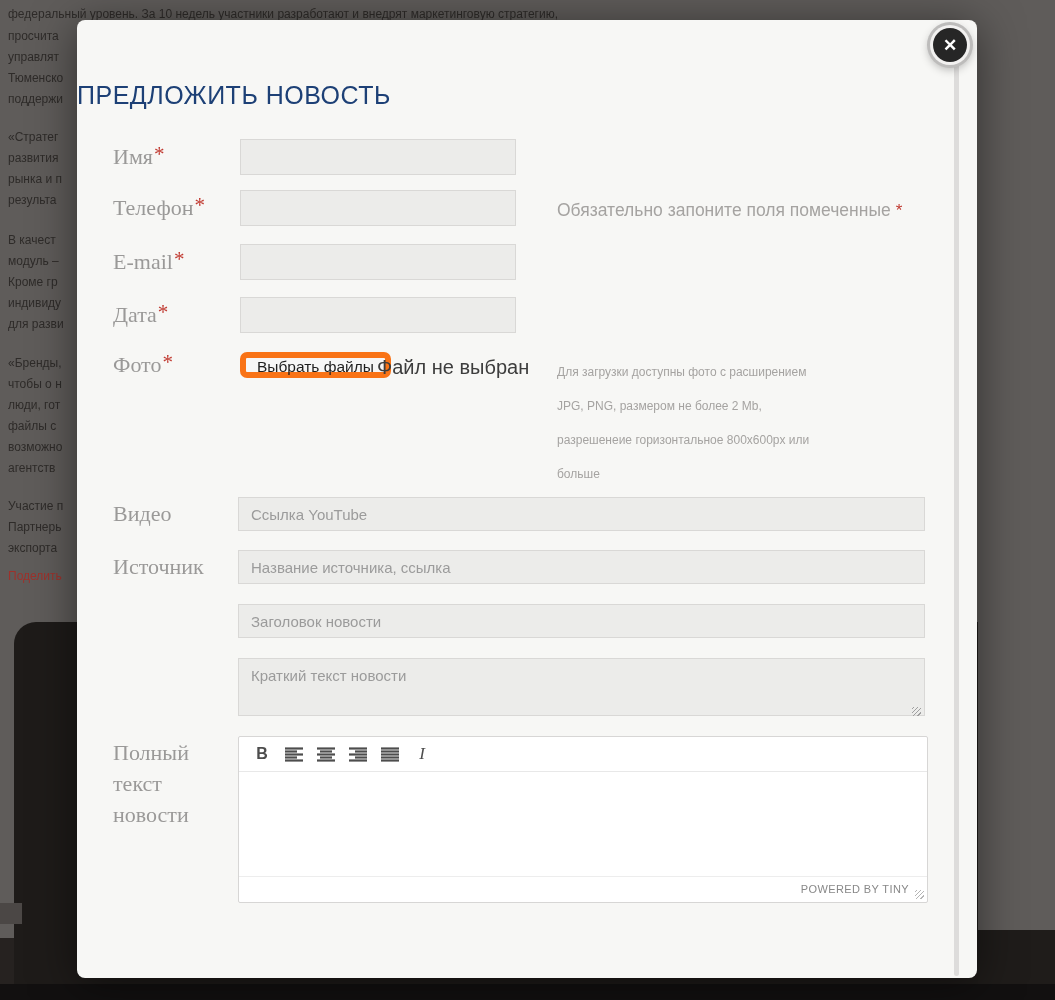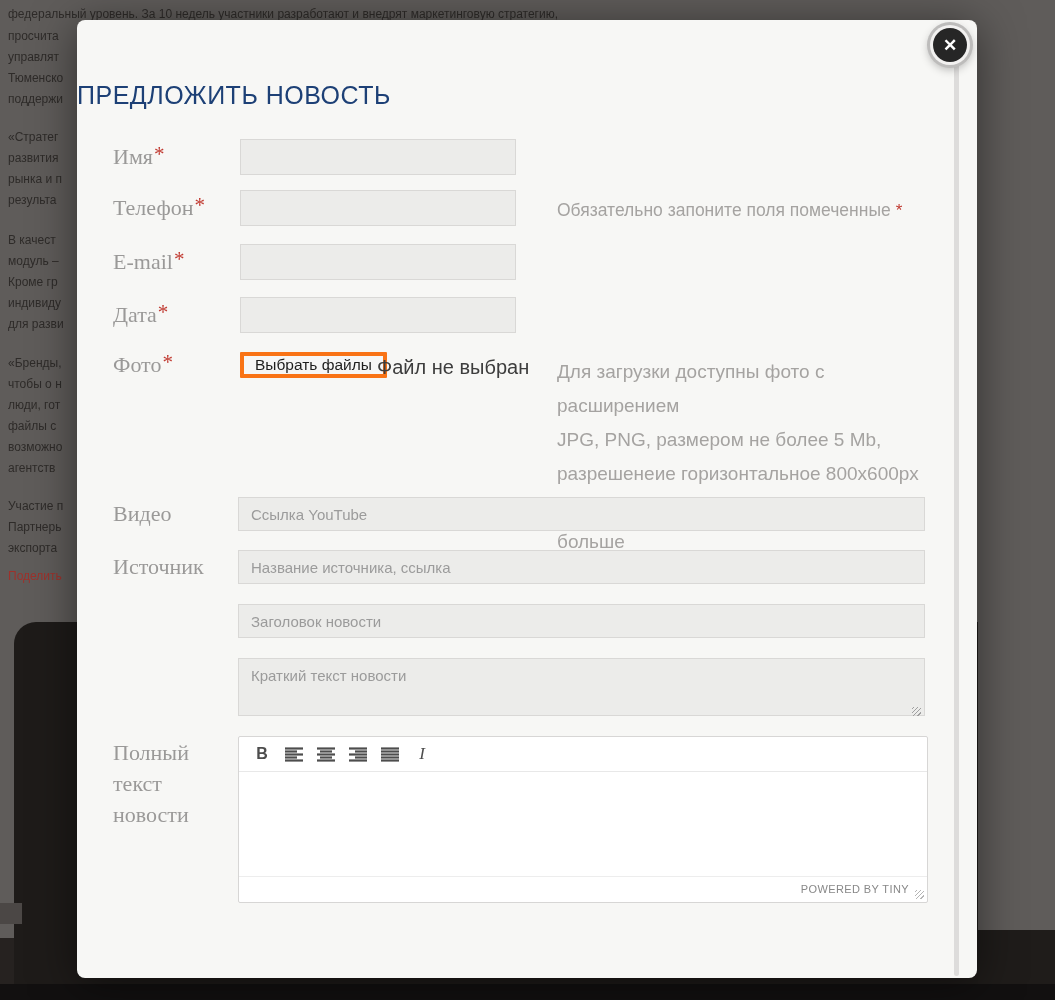--- a/index.html
+++ b/index.html
@@ -49,27 +49,27 @@
     font-family:"Liberation Sans",sans-serif;font-size:15px;color:#555;
     padding:0 12px;outline:none;
   }
   .in::placeholder,textarea.in::placeholder{color:#9b9b9b;opacity:1;}
   .in.short{left:163px;width:276px;height:36px;}
   .in.wide{left:161px;width:687px;height:34px;}
   textarea.in{resize:none;padding:8px 12px;line-height:18px;}
   .ta-grip{position:absolute;width:9px;height:9px;background:repeating-linear-gradient(-45deg,transparent 0 2px,#a0a0a0 2px 3px);}
   .file-btn{
     position:absolute;left:163px;top:332px;height:26px;padding:0 11px;
-    background:#f6f6f6;border:4px solid #f97316;border-radius:1px;
+    background:#f6f6f6;border:6px solid #f97316;border-radius:7px;
     font-family:"Liberation Sans",sans-serif;font-size:15.5px;color:#1e1e1e;cursor:pointer;
   }
   .no-file{position:absolute;left:300px;top:336px;font-size:20px;color:#3d3d3d;}
   .note{position:absolute;left:480px;top:180px;font-size:17.5px;color:#a5a3a1;}
   .note .req2{color:#c13b32;font-size:17px;margin-left:5px;}
-  .photo-hint{position:absolute;left:480px;top:335px;width:370px;font-size:19px;color:#a5a3a1;line-height:34px;}
+  .photo-hint{position:absolute;left:480px;top:335px;width:370px;font-size:12px;color:#a5a3a1;line-height:34px;}
 
   
   .editor{position:absolute;left:161px;top:716px;width:690px;height:167px;background:#fff;border:1px solid #d7d6d5;border-radius:2px;box-sizing:border-box;}
   .toolbar{height:34px;border-bottom:1px solid #e8e8e8;display:flex;align-items:center;padding-left:10px;gap:6px;}
   .tbtn{background:none;border:none;width:26px;height:26px;display:flex;align-items:center;justify-content:center;cursor:pointer;padding:0;color:#4d4d4d;}
   .tbtn.bold{font-size:16px;font-weight:bold;font-family:"Liberation Sans",sans-serif;}
   .tbtn.italic{font-size:17px;font-style:italic;font-family:"Liberation Serif",serif;}
   .status{position:absolute;left:0;bottom:0;width:100%;height:26px;border-top:1px solid #ededed;box-sizing:border-box;}
   .tiny{position:absolute;right:18px;top:6px;font-size:11px;color:#888;letter-spacing:.4px;text-decoration:none;cursor:pointer;}
   .tiny-grip{position:absolute;right:3px;bottom:3px;width:9px;height:9px;background:repeating-linear-gradient(-45deg,transparent 0 2px,#b5b5b5 2px 3px);}
@@ -150,21 +150,21 @@
 
   <div class="lbl" style="top:327px;height:36px">
     <span>Фото</span>
       <span class="req">*</span>
   </div>
   <button class="file-btn">Выбрать файлы</button>
   <span class="no-file">Файл не выбран</span>
 
   <div class="photo-hint">
     <div>Для загрузки доступны фото с расширением</div>
-    <div>JPG, PNG, размером не более 5 Mb,</div>
+    <div>JPG, PNG, размером не более 2 Mb,</div>
     <div>разрешенеие горизонтальное 800x600px или</div>
     <div>больше</div>
   </div>
 
   <div class="lbl" style="top:477px;height:34px">
     <span>Видео</span>
   </div>
   <input class="in wide" style="top: 477px;" placeholder="Ссылка YouTube">
 
   <div class="lbl" style="top:530px;height:34px">

